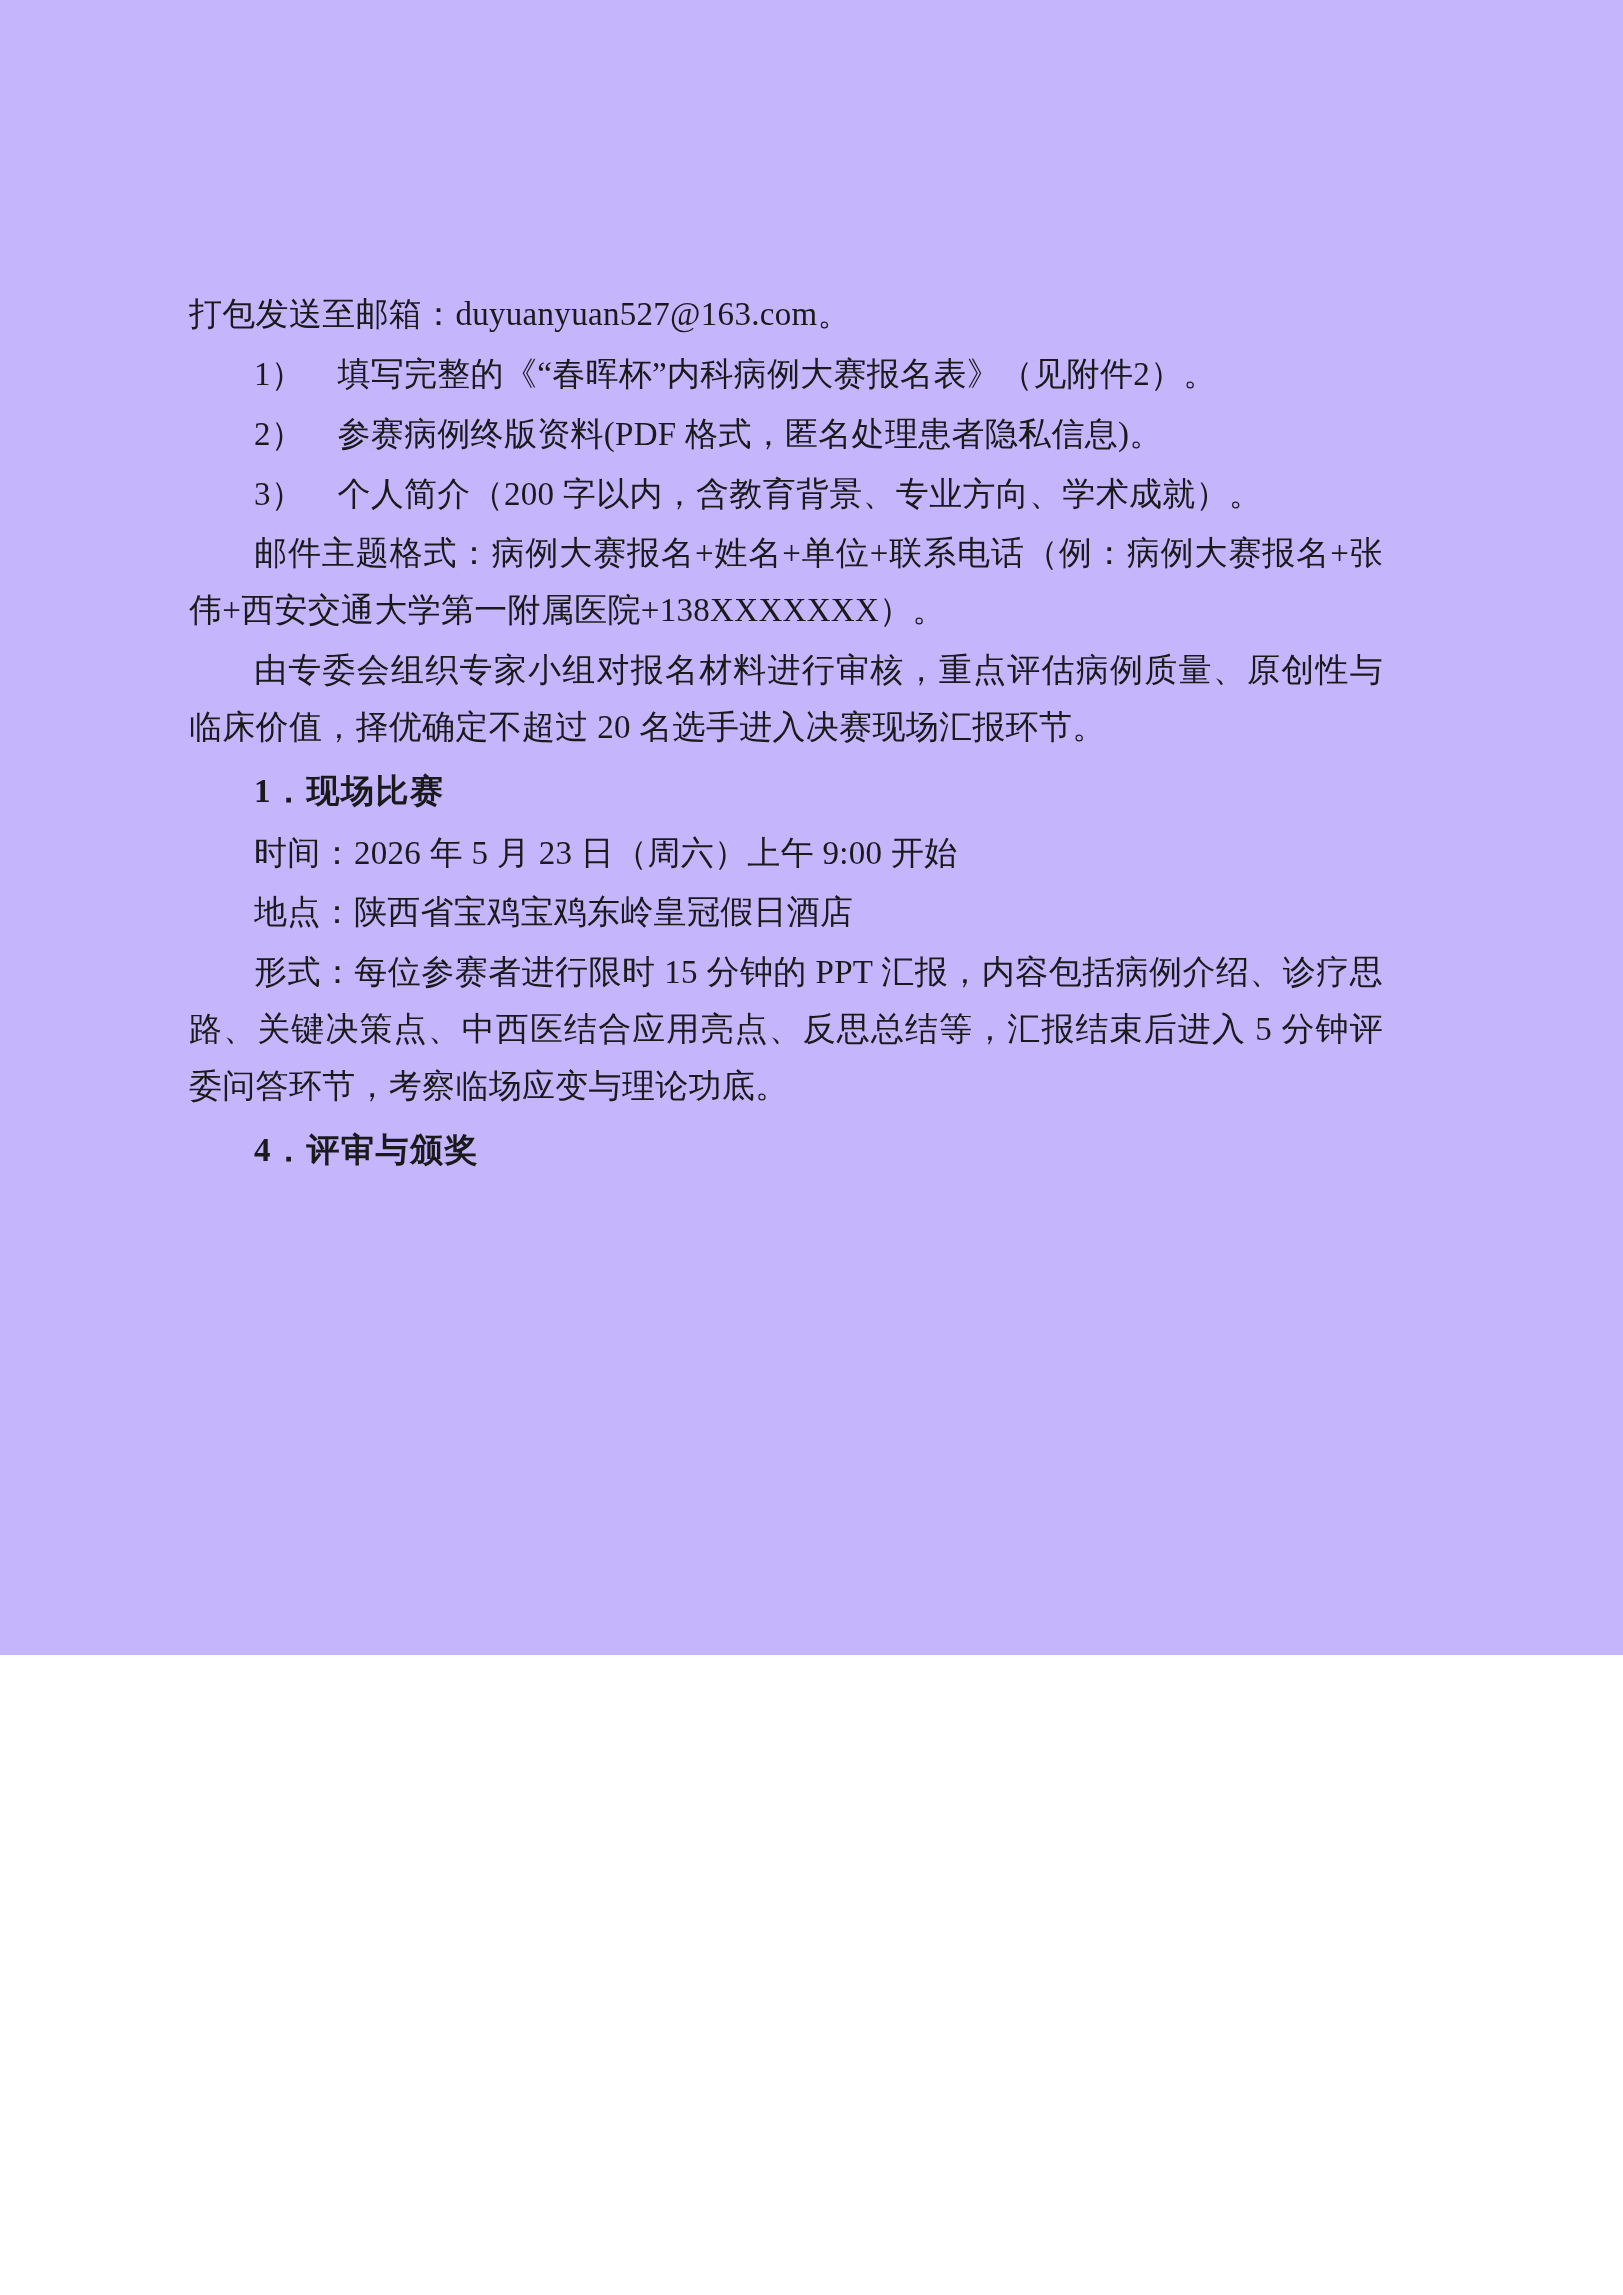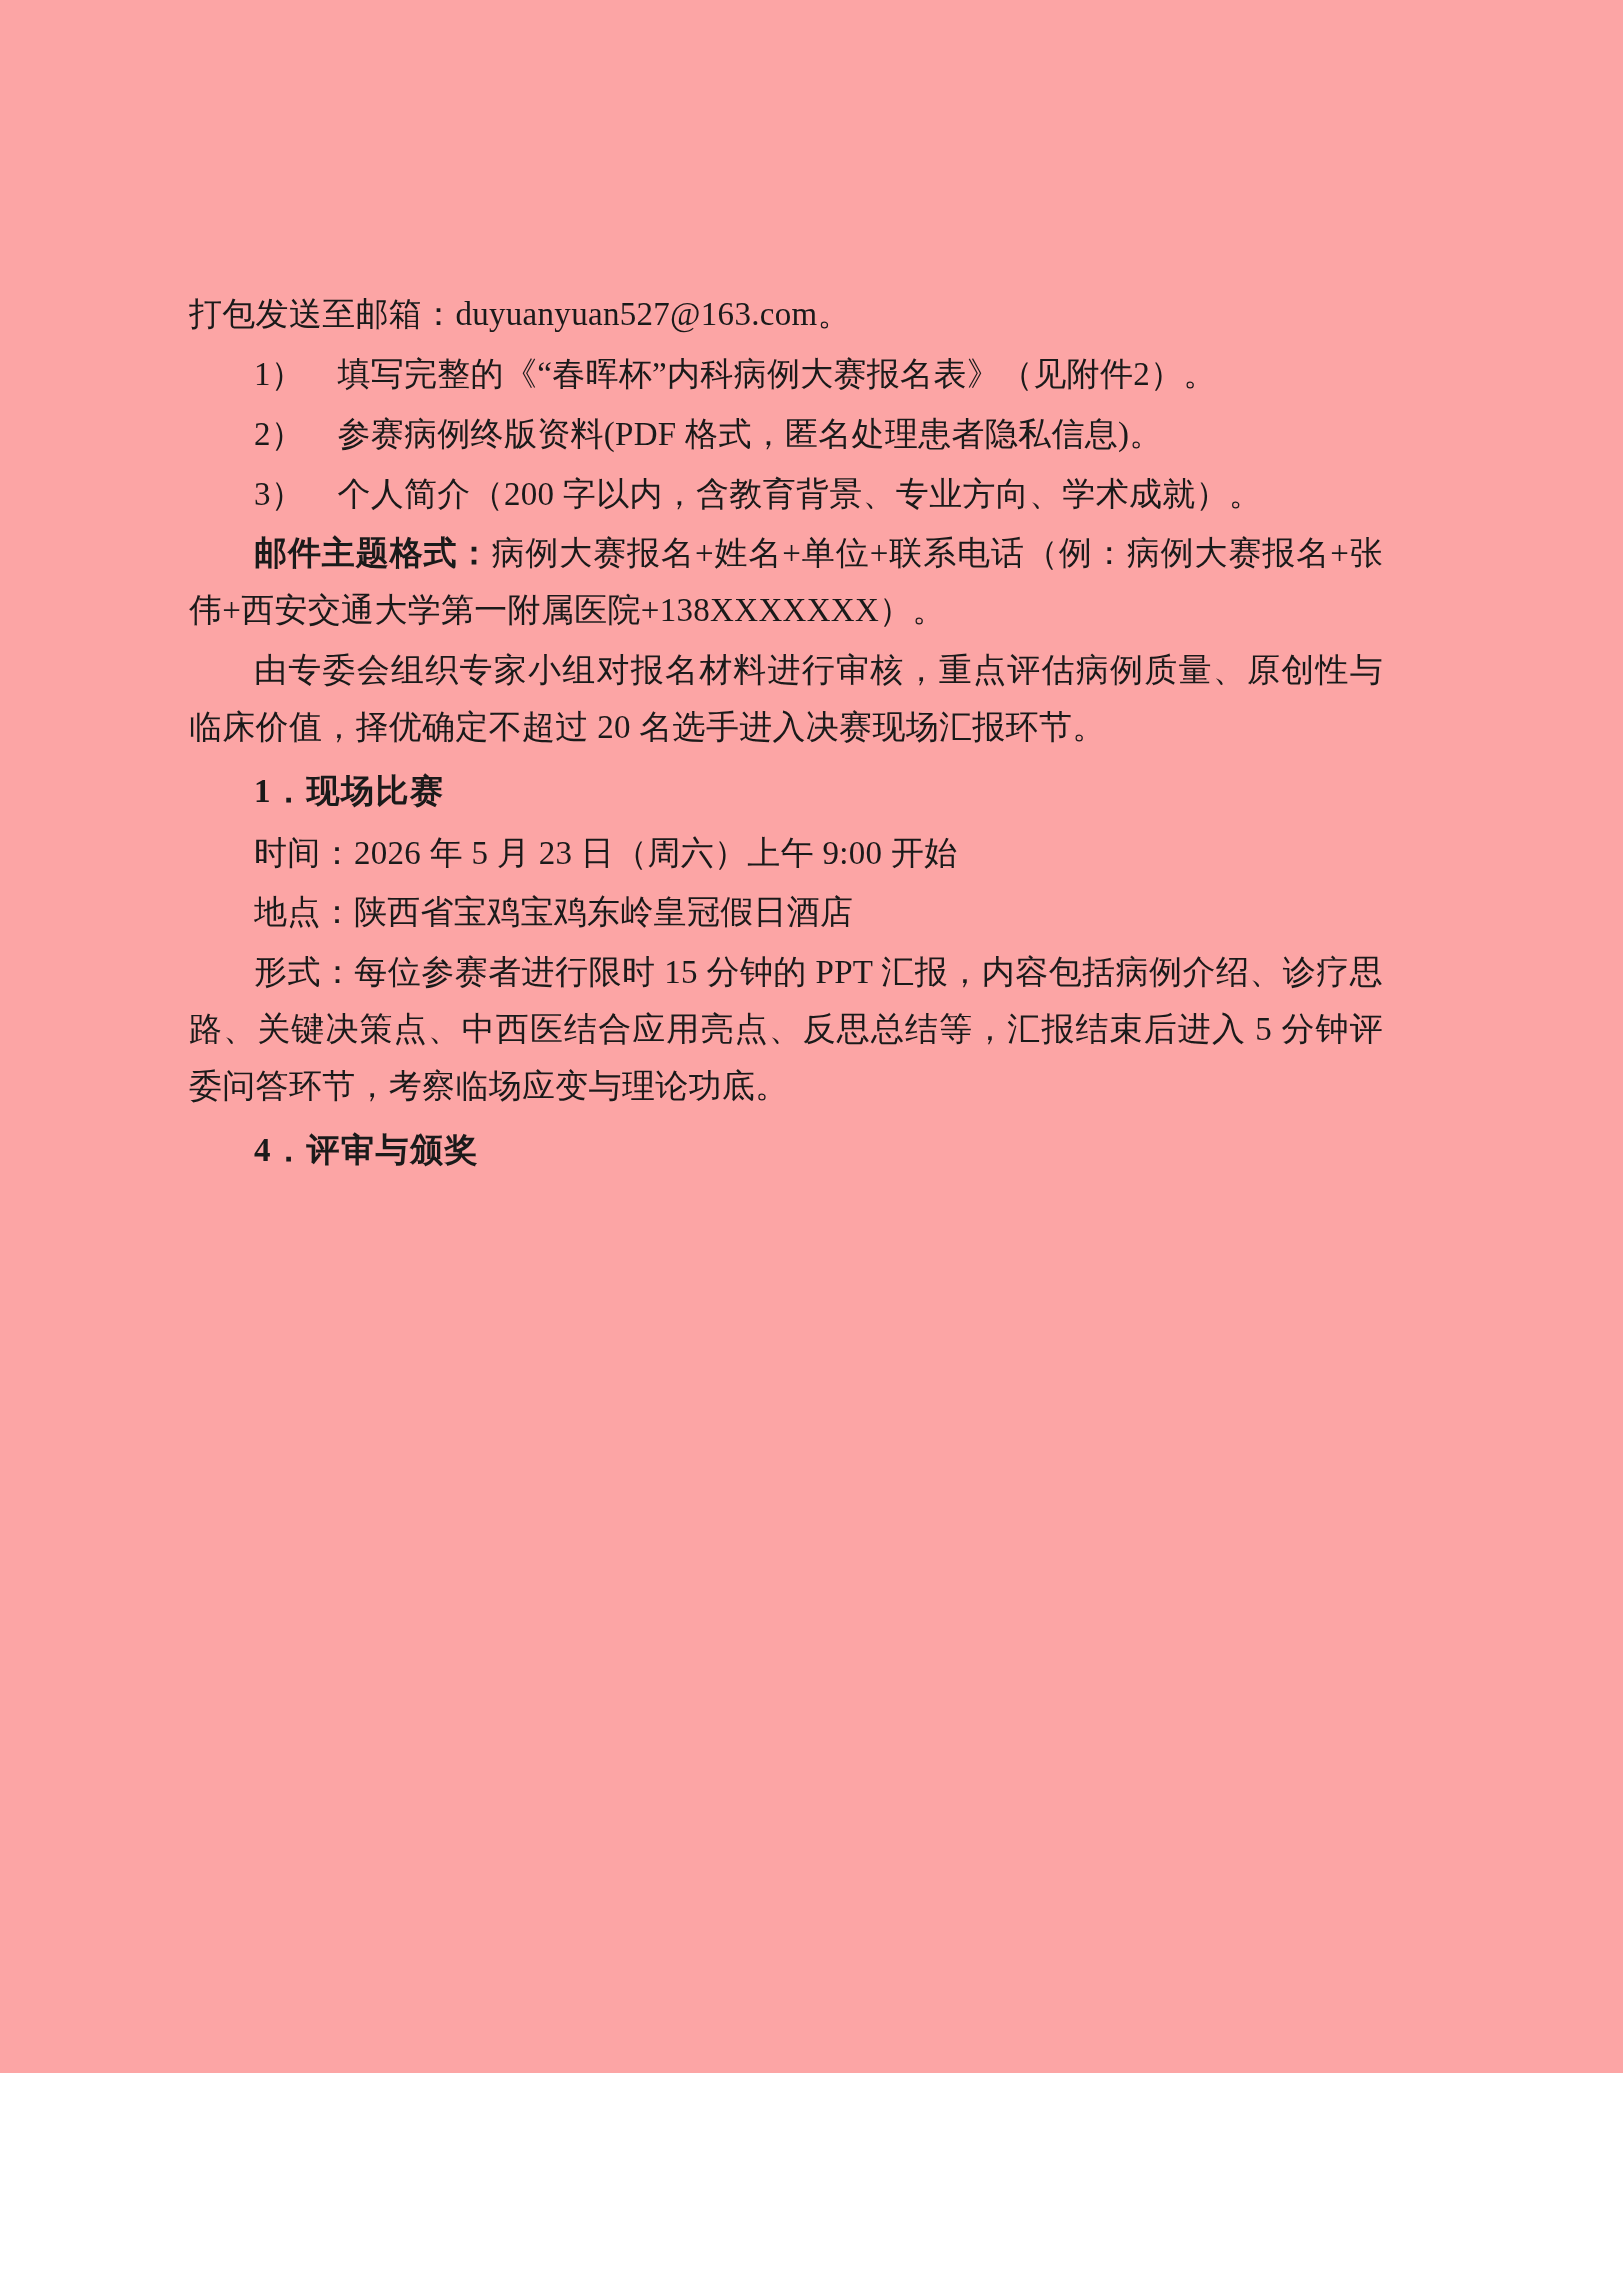--- a/index.html
+++ b/index.html
@@ -10,40 +10,40 @@
   body {
     width: 1623px;
     height: 2295px;
     font-family: "Liberation Serif", serif;
     color: #1a1a1a;
     -webkit-font-smoothing: antialiased;
   }
   .page {
     position: relative;
     width: 1623px;
-    height: 2073px;
-    background: #fca5a5;
+    height: 1655px;
+    background: #c4b5fd;
     box-sizing: border-box;
     padding: 286px 240px 100px 189px;
   }
   .doc-body {
     font-size: 33px;
     line-height: 1.72;
     letter-spacing: 0.3px;
   }
   p {
     margin: 0 0 3.1px 0;
     text-align: justify;
     text-justify: inter-ideograph;
   }
   .indent {
     text-indent: 65px;
   }
   .bold {
-    font-weight: bold;
+    font-weight: normal;
   }
   .heading {
     font-weight: bold;
     text-indent: 65px;
     letter-spacing: 1.5px;
     margin-top: 7.2px;
     margin-bottom: 5.1px;
   }
   .list-line {
     text-indent: 65px;

